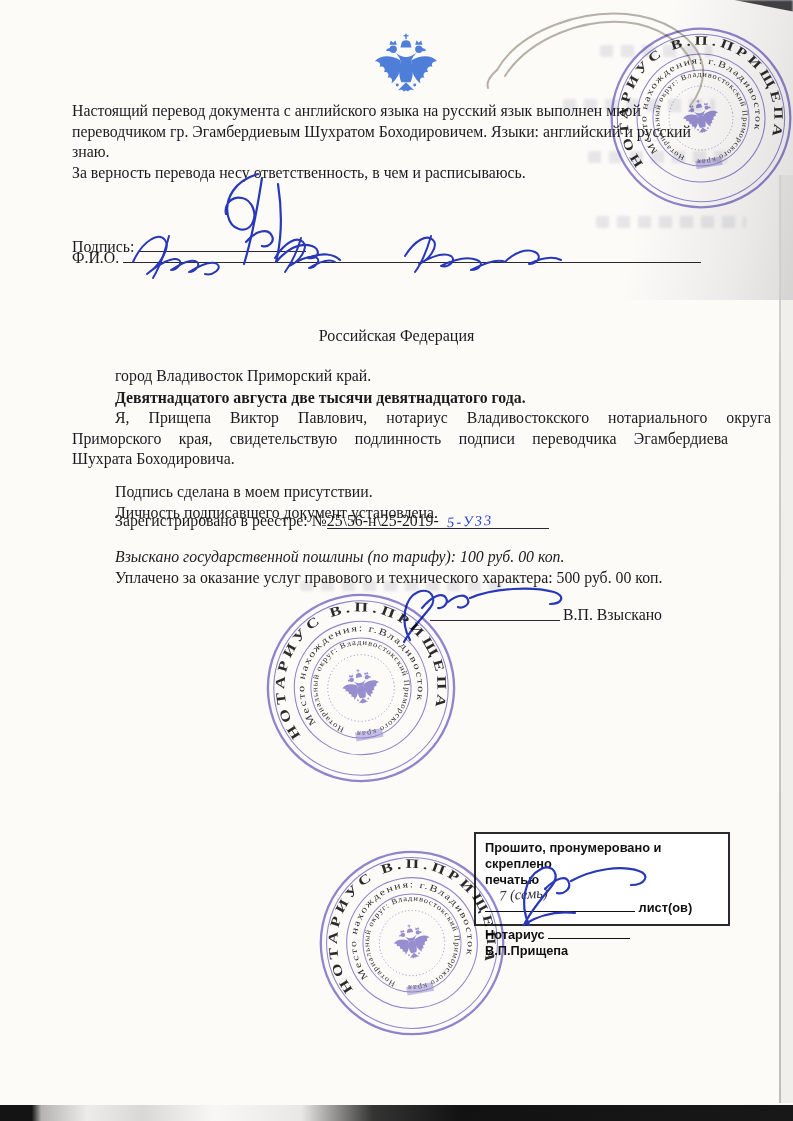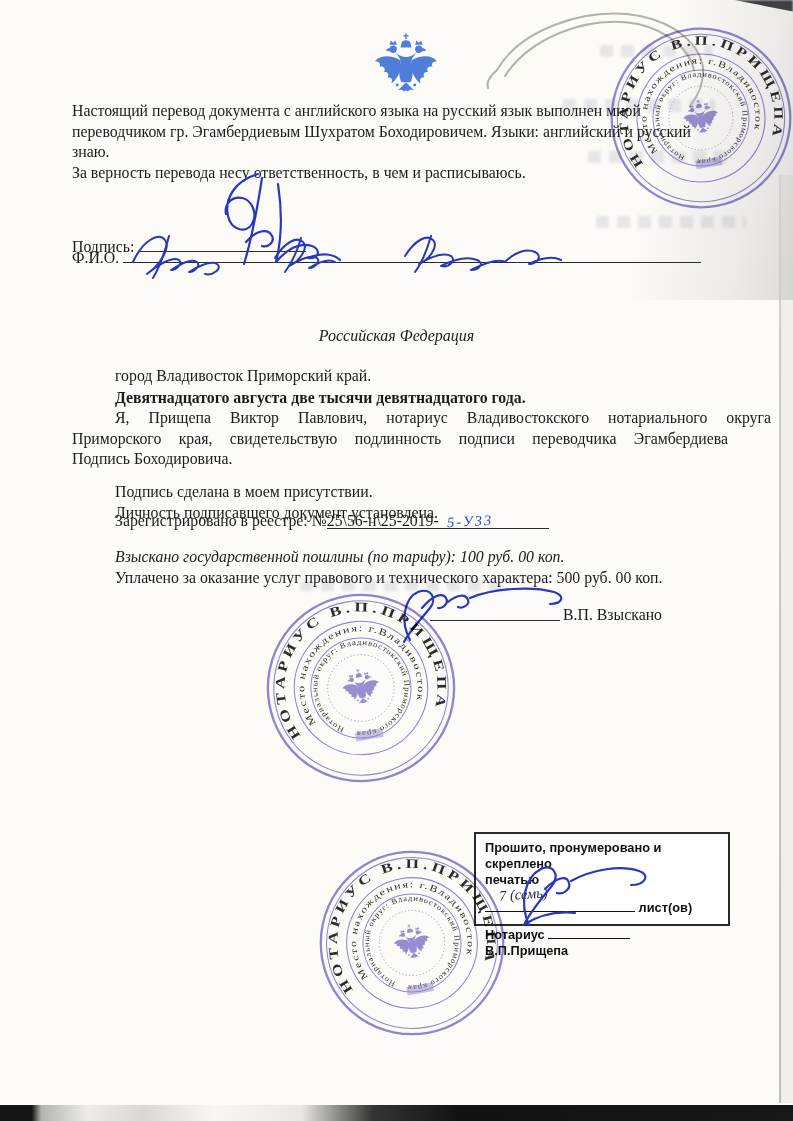--- a/index.html
+++ b/index.html
@@ -146,28 +146,28 @@
       <path d="M8,40 C18,18 34,10 40,18 C46,26 34,44 22,52 C34,42 48,34 54,38 C58,41 52,48 46,48 C56,42 66,36 72,40 C76,43 70,50 64,50 C74,44 86,38 92,42 C98,46 88,54 80,52"></path>
       <path d="M44,14 C40,30 34,46 28,56"></path>
       <path d="M150,36 C160,20 172,14 178,20 C184,26 174,40 164,44 C174,38 186,32 192,36 C196,39 190,46 184,46 C194,40 204,36 210,40"></path>
       <path d="M176,16 C172,30 166,42 160,50"></path>
       <path d="M280,34 C290,18 302,12 308,18 C314,24 304,38 294,42 C304,36 318,30 326,34 C332,38 324,46 316,44 C328,38 342,34 352,38 C360,41 354,48 346,48 C358,42 372,36 380,40"></path>
       <path d="M306,14 C302,28 296,42 290,50"></path>
       <path d="M380,40 C390,30 402,26 410,30 C418,34 412,42 404,42 C416,36 428,34 436,38"></path>
     </g>
   </svg>
 
-  <div class="abs title" style="top:327px;font-style:italic;">Российская Федерация</div>
+  <div class="abs title" style="top:327px;">Российская Федерация</div>
 
   <div class="abs doc-text" style="left:72px;top:366px;width:660px;">
     <div class="indent">город Владивосток Приморский край.</div>
     <div class="indent bold" style="margin-top:1px;">Девятнадцатого августа две тысячи девятнадцатого года.</div>
     <div class="just indent" style="margin-top:0;">Я, Прищепа Виктор Павлович, нотариус Владивостокского нотариального округа</div>
     <div class="just">Приморского края, свидетельствую подлинность подписи переводчика Эгамбердиева</div>
-    <div>Подпись Боходировича.</div>
+    <div>Шухрата Боходировича.</div>
     <div class="indent" style="margin-top:12px;">Подпись сделана в моем присутствии.</div>
     <div class="indent">Личность подписавшего документ установлена.</div>
   </div>
 
   <div class="abs doc-text" style="left:115px;top:511px;">
     <span>Зарегистрировано в реестре: №</span><span class="ul" style="display:inline-block;min-width:222px;height:17px;"><span>25\56-н\25-2019-</span>&nbsp;&nbsp;<span class="hand" style="font-size:14.5px;letter-spacing:2px;display:inline-block;transform:rotate(-3deg);">5-У33</span></span>
   </div>
 
   <div class="abs doc-text" style="left:115px;top:547px;font-style:italic;">Взыскано государственной пошлины (по тарифу): 100 руб. 00 коп.</div>
   <div class="abs doc-text" style="left:115px;top:568px;">Уплачено за оказание услуг правового и технического характера: 500 руб. 00 коп.</div>

